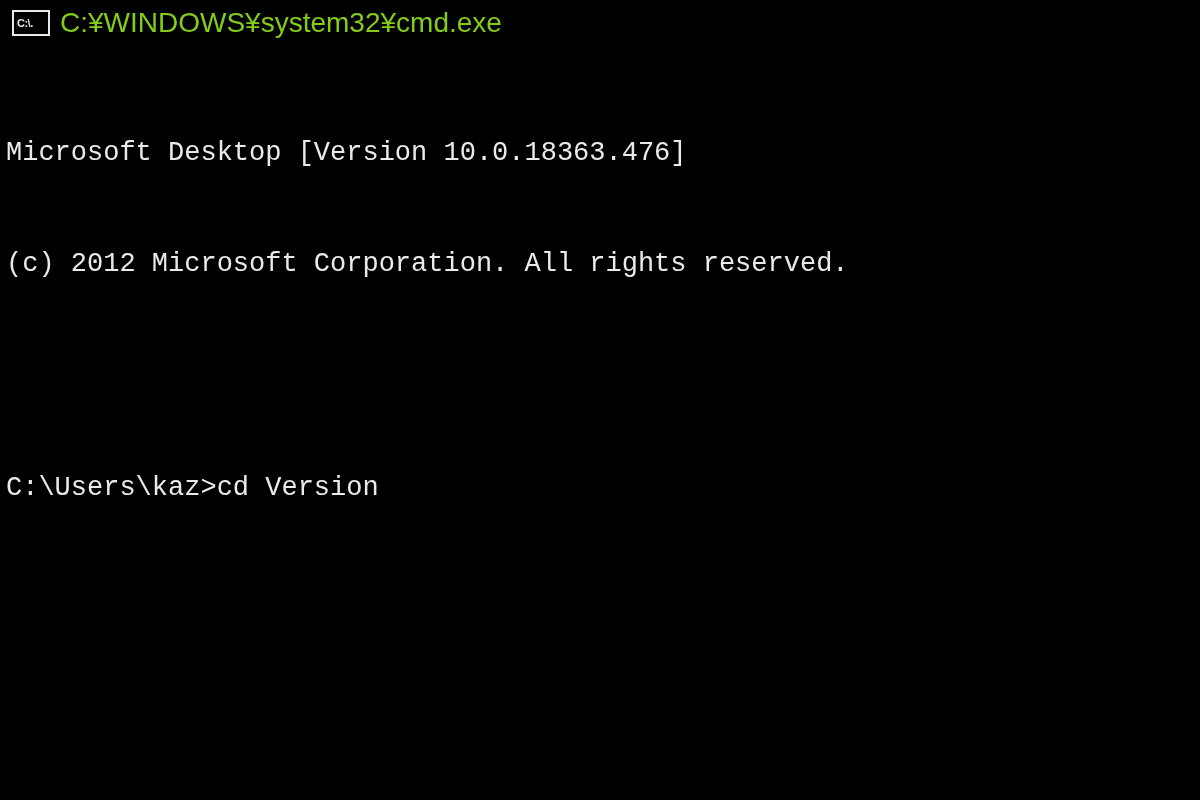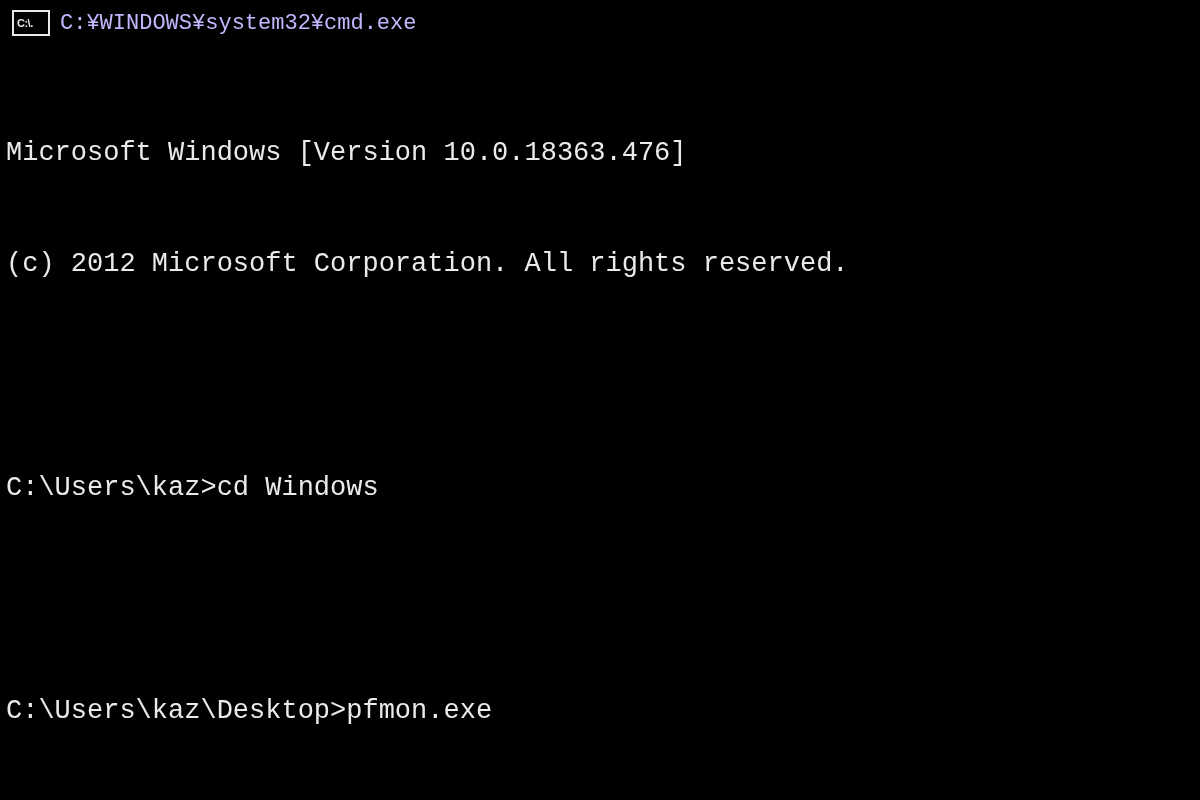--- a/index.html
+++ b/index.html
@@ -1,42 +1,41 @@
 <!DOCTYPE html>
 <html><head>
 <meta charset="utf-8">
 <style>
   html,body{margin:0;padding:0;width:1200px;height:800px;background:#000;overflow:hidden;font-family:Consolas,'Courier New',monospace;}
   .window{width:1200px;height:800px;background:#000;color:#eaeaea;position:relative;}
   .titlebar{display:flex;align-items:center;height:38px;padding:4px 8px 0 12px;}
   .sys-icon{width:38px;height:26px;border:2px solid #e8e8e8;display:flex;align-items:center;justify-content:flex-start;padding:0 3px;box-sizing:border-box;margin-right:10px;}
   .sys-icon-text{font-size:11px;font-weight:bold;letter-spacing:-0.5px;color:#e8e8e8;font-family:Arial,sans-serif;}
-  .title-text{font-size:22px;color:#c4b5fd;font-family:Liberation Mono, monospace;}
+  .title-text{font-size:28px;color:#84cc16;font-family:Liberation Sans, sans-serif;}
   .terminal{padding:18px 6px 0 6px;font-size:27px;line-height:1.38;color:#eaeaea;white-space:pre;}
   .line{display:block;min-height:1.38em;}
 </style>
 </head>
 <body>
 
 <div class="window">
 
   <div class="titlebar">
     <div class="sys-icon">
       <span class="sys-icon-text">C:\.</span>
     </div>
     <span class="title-text">C:¥WINDOWS¥system32¥cmd.exe</span>
   </div>
 
   <div class="terminal">
-    <span class="line">Microsoft Windows [Version 10.0.18363.476]</span>
+    <span class="line">Microsoft Desktop [Version 10.0.18363.476]</span>
     <span class="line">(c) 2012 Microsoft Corporation. All rights reserved.</span>
     <span class="line"> </span>
-    <span class="line"><span>C:\Users\kaz&gt;</span><span>cd Windows</span></span>
+    <span class="line"><span>C:\Users\kaz&gt;</span><span>cd Version</span></span>
     <span class="line"> </span>
-    <span class="line"><span>C:\Users\kaz\Desktop&gt;</span><span>pfmon.exe</span></span>
     
     
     
     
     
     
     
     
     
   </div>

